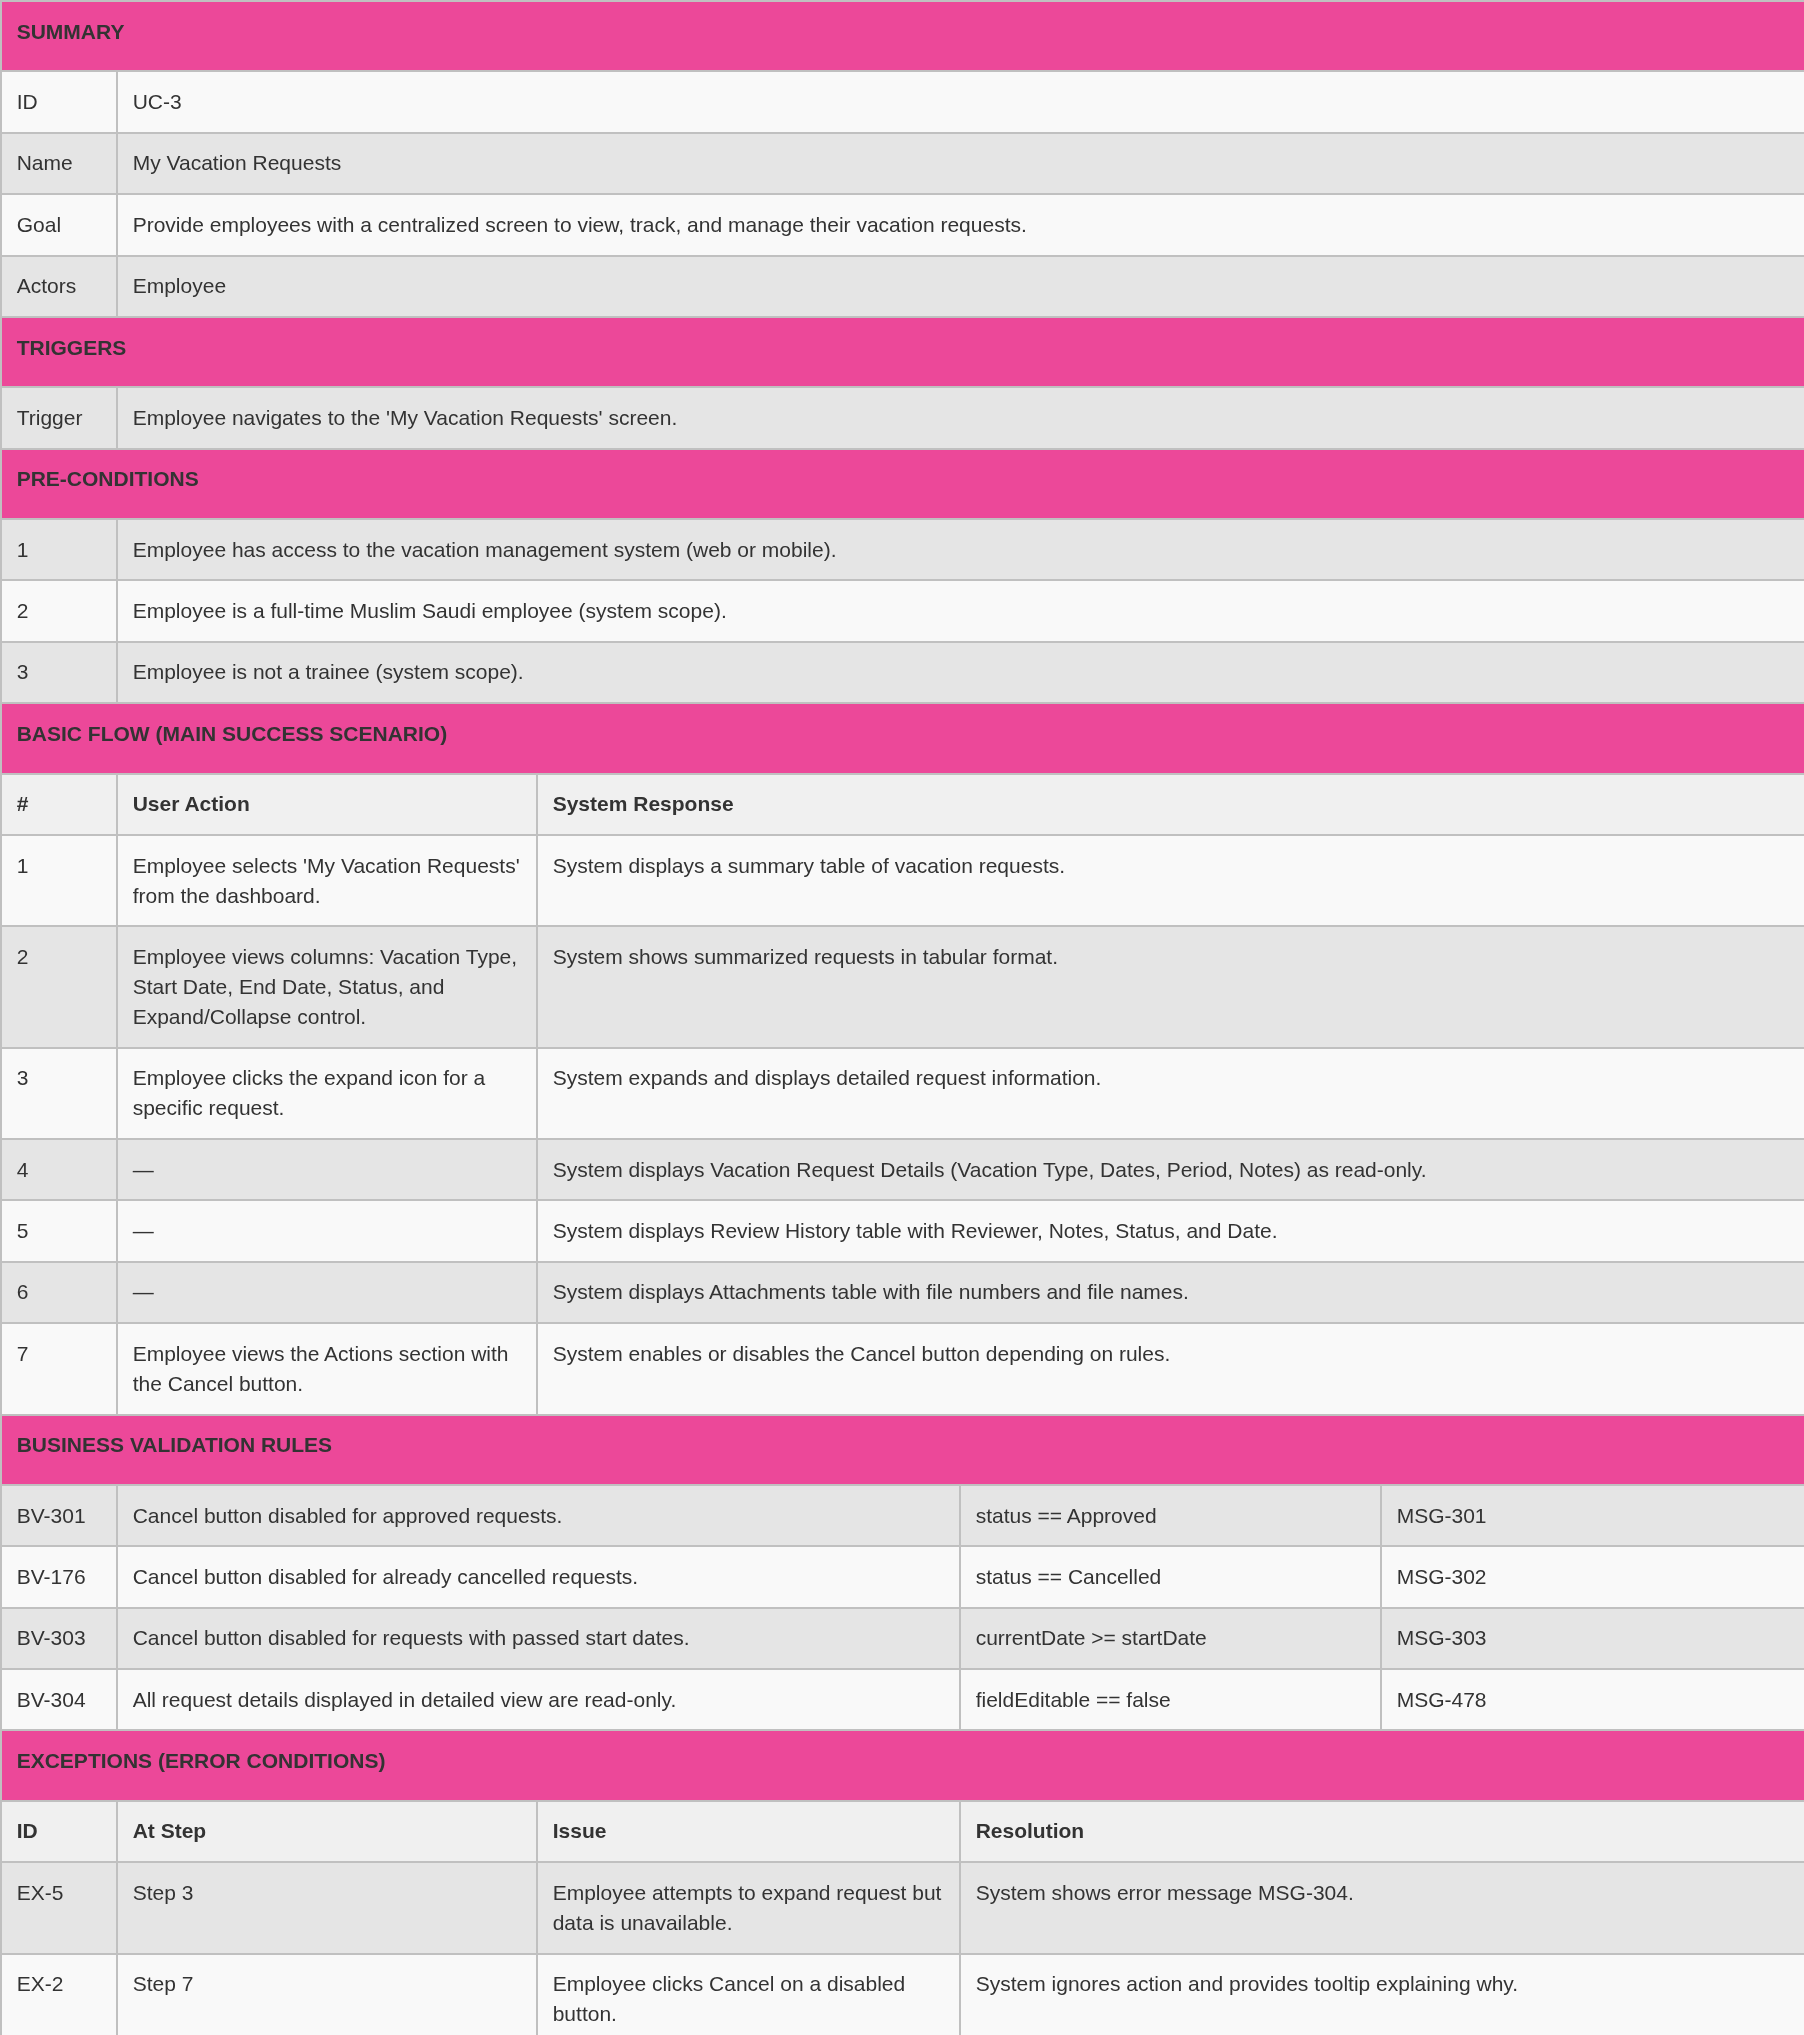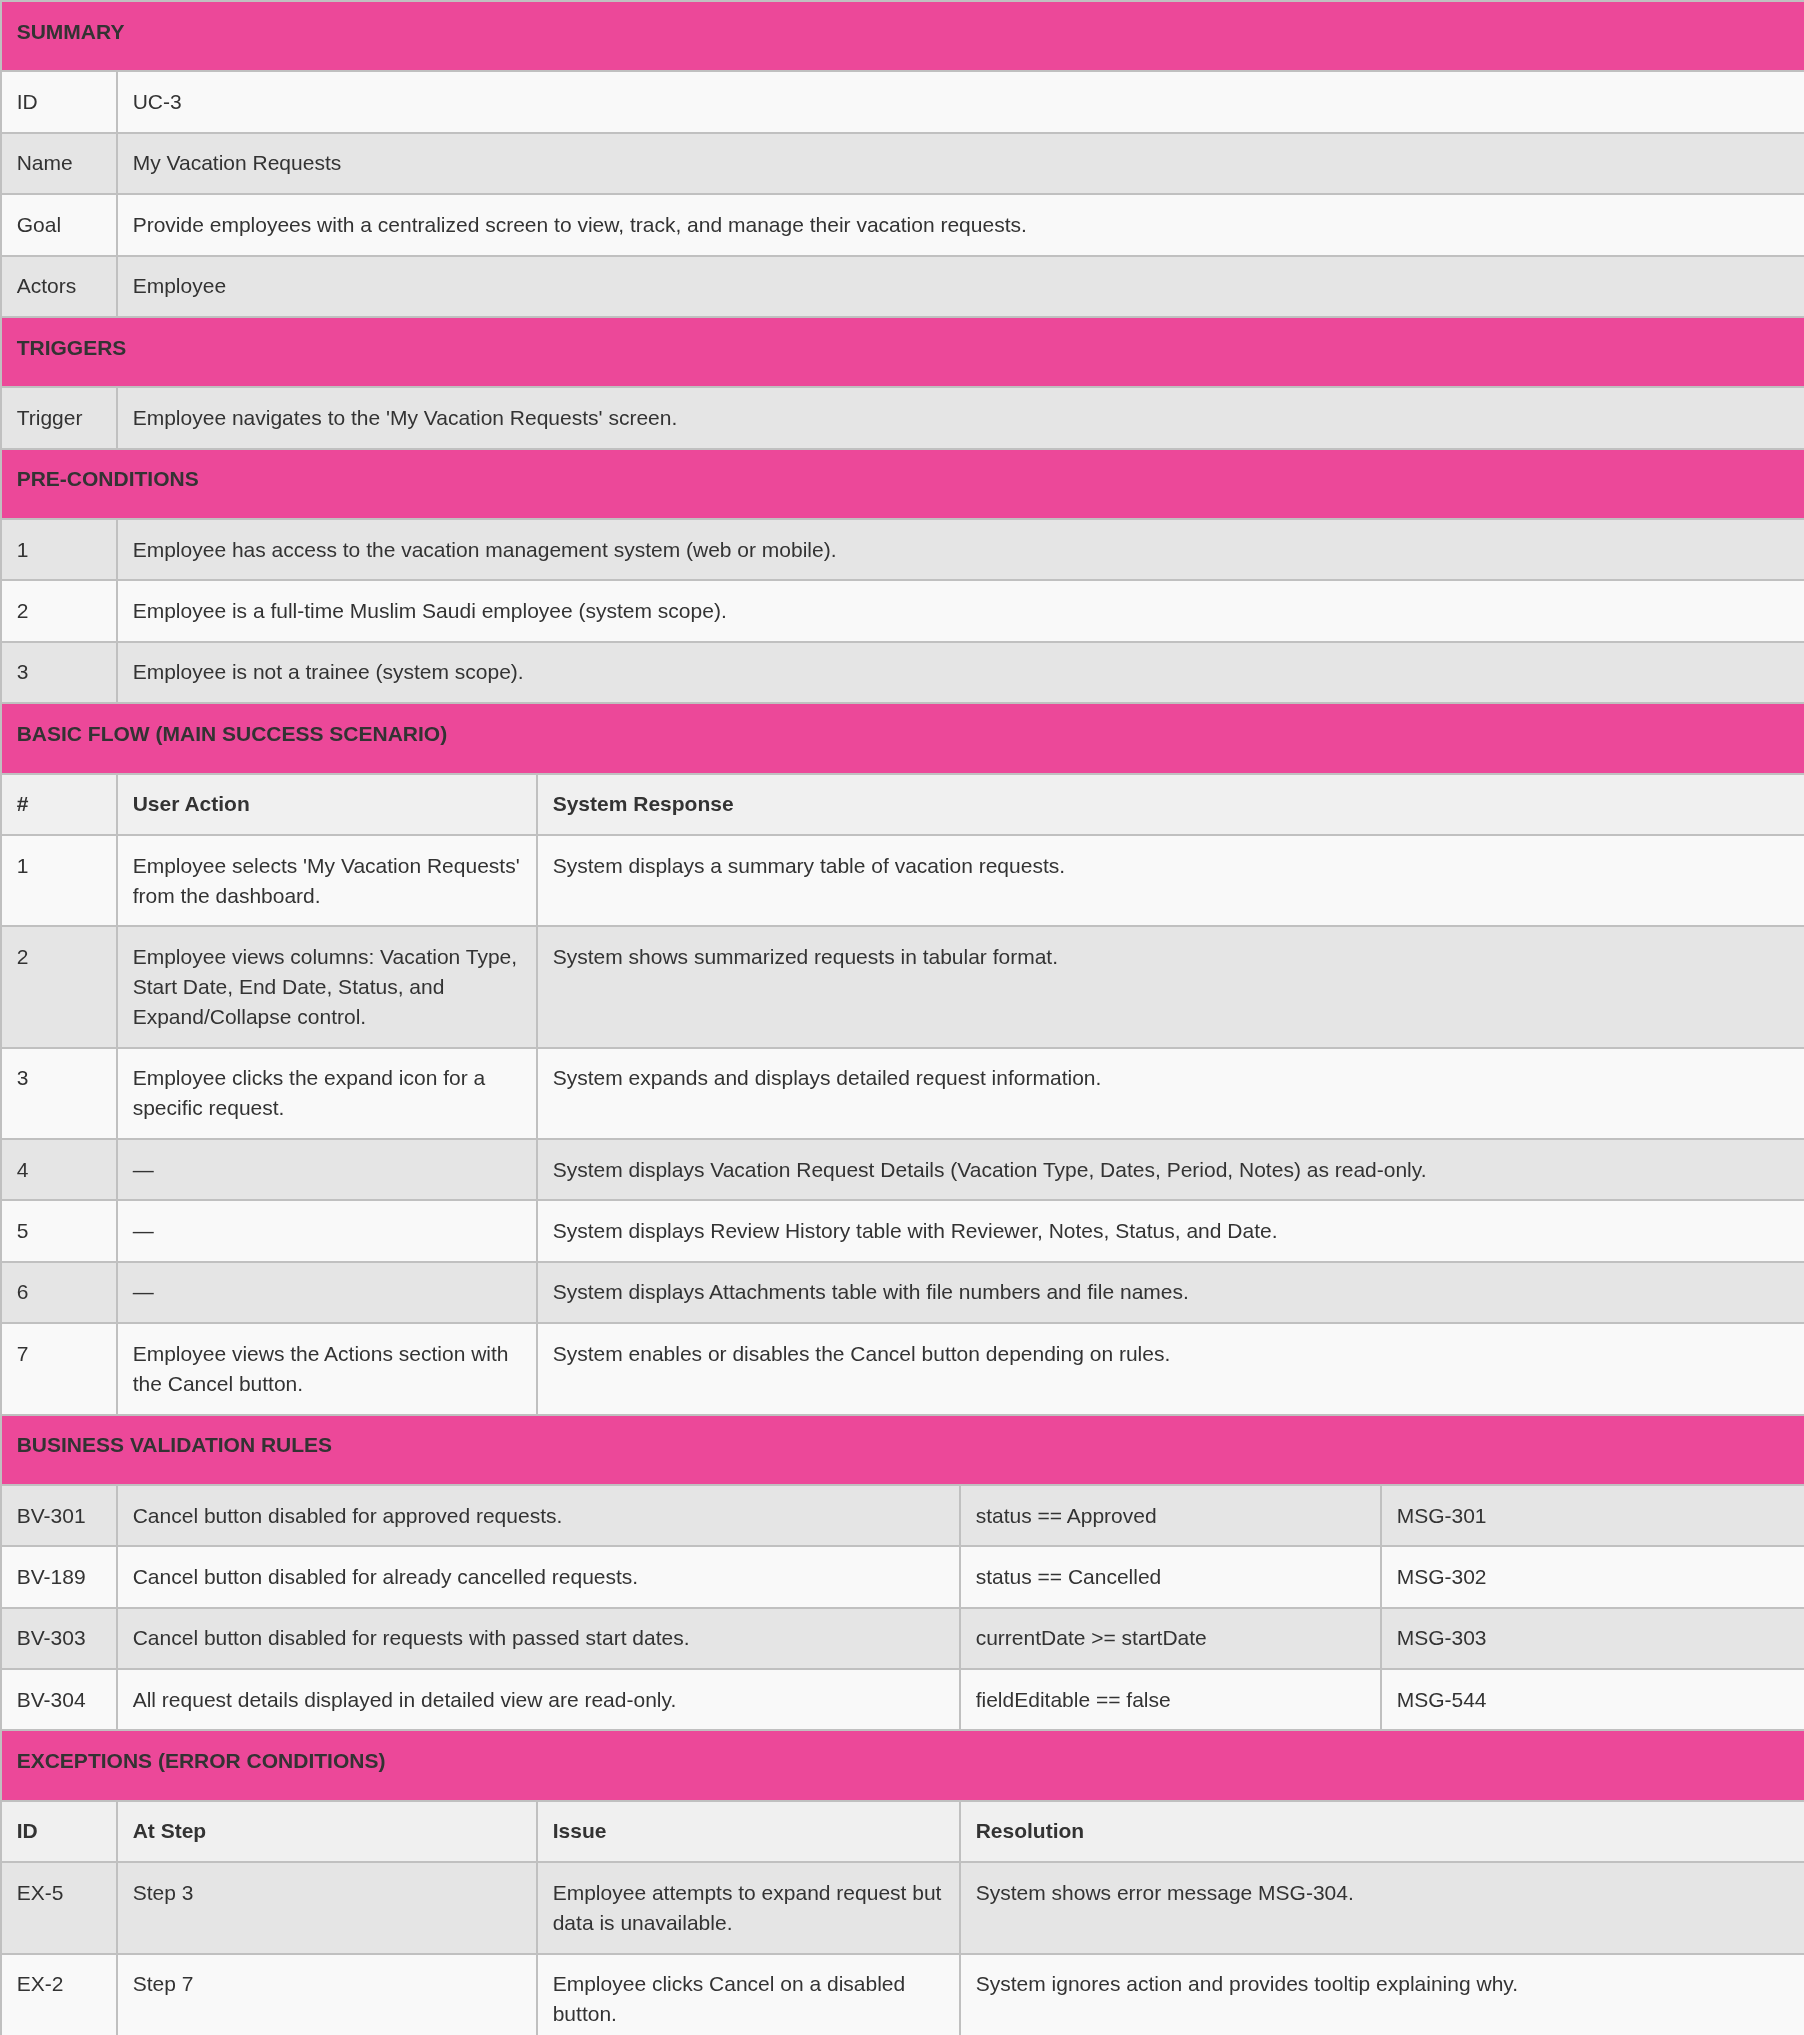--- a/index.html
+++ b/index.html
@@ -136,36 +136,36 @@
   <tr class="section">
     <th colspan="5">BUSINESS VALIDATION RULES</th>
   </tr>
   <tr class="row-even row-one">
     <td>BV-301</td>
     <td colspan="2">Cancel button disabled for approved requests.</td>
     <td>status == Approved</td>
     <td>MSG-301</td>
   </tr>
   <tr class="row-odd row-one">
-    <td>BV-189</td>
+    <td>BV-176</td>
     <td colspan="2">Cancel button disabled for already cancelled requests.</td>
     <td>status == Cancelled</td>
     <td>MSG-302</td>
   </tr>
   <tr class="row-even row-one">
     <td>BV-303</td>
     <td colspan="2">Cancel button disabled for requests with passed start dates.</td>
     <td>currentDate &gt;= startDate</td>
     <td>MSG-303</td>
   </tr>
   <tr class="row-odd row-one">
     <td>BV-304</td>
     <td colspan="2">All request details displayed in detailed view are read-only.</td>
     <td>fieldEditable == false</td>
-    <td>MSG-544</td>
+    <td>MSG-478</td>
   </tr>
 
   <tr class="section">
     <th colspan="5">EXCEPTIONS (ERROR CONDITIONS)</th>
   </tr>
   <tr class="colhead">
     <th>ID</th>
     <th>At Step</th>
     <th>Issue</th>
     <th colspan="2">Resolution</th>

